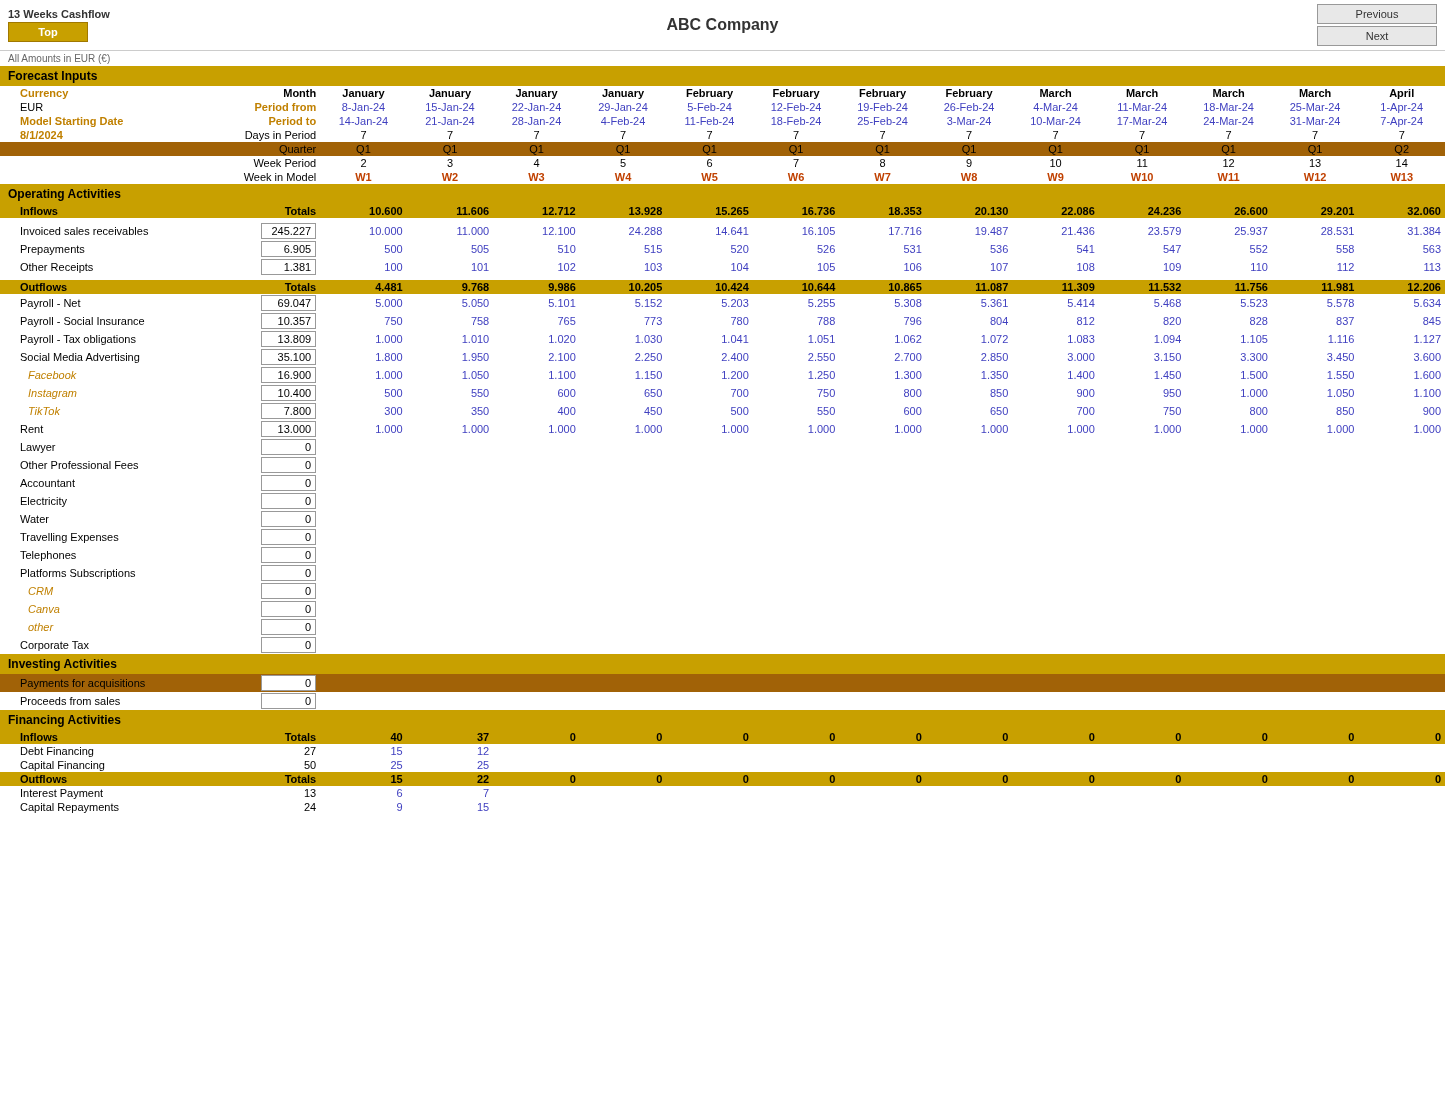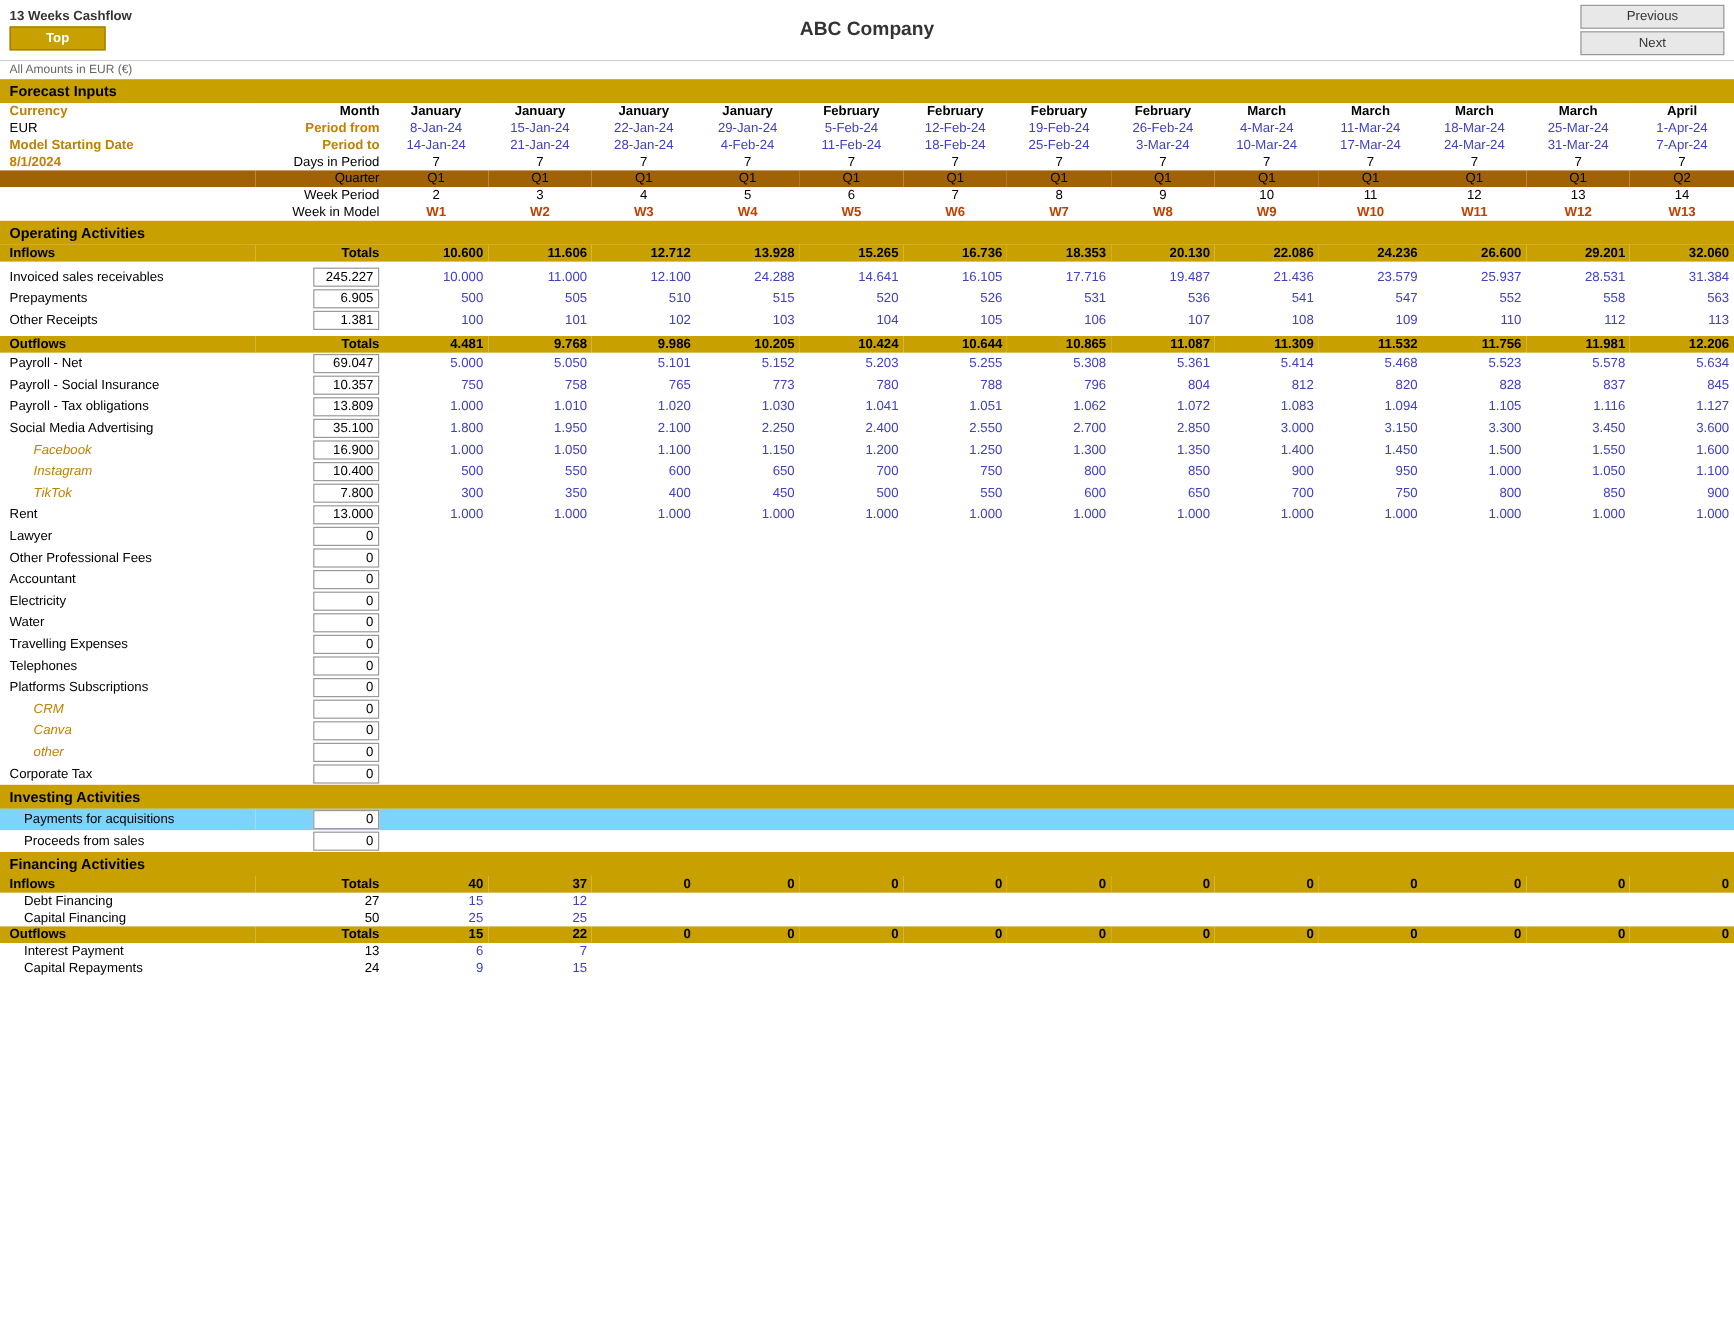--- a/index.html
+++ b/index.html
@@ -26,21 +26,21 @@
     .col-label { width: 160px; min-width: 160px; }
     .col-total { width: 80px; min-width: 80px; text-align: right; }
     .col-data { width: 65px; min-width: 65px; text-align: right; }
     
     .blue-val { color: #4040c0; }
     .red-val { color: #c04000; }
     .bold-val { font-weight: bold; }
     
     .input-box { border: 1px solid #999; background: #fff; text-align: right; width: 55px; display: inline-block; padding: 1px 4px; }
     
-    td.label-cell { text-align: left; padding-left: 8px; }
+    td.label-cell { text-align: left; padding-left: 20px; }
     
     table { border-collapse: collapse; }
   </style>
 </head>
 <body>
 
 <div class="page-container">
 
   <div class="header">
     <div class="header-left">
@@ -501,21 +501,21 @@
       <tr style="background:#fff;">
         <td class="col-label label-cell">Corporate Tax</td>
         <td class="col-total" style="text-align:right;"><span class="input-box">0</span></td>
         <td colspan="13"></td>
       </tr>
 
       <tr style="background:#c8a000;">
         <td colspan="15" style="font-weight:bold;padding:3px 8px;font-size:12px;">Investing Activities</td>
       </tr>
 
-      <tr style="background:#7dd3fc;padding-left:22px;">
+      <tr style="background:#a16207;padding-left:22px;">
         <td class="col-label label-cell" style="padding-left:20px;">Payments for acquisitions</td>
         <td class="col-total" style="text-align:right;"><span class="input-box">0</span></td>
         <td colspan="13"></td>
       </tr>
 
       <tr style="background:#fff;">
         <td class="col-label label-cell" style="padding-left:20px;">Proceeds from sales</td>
         <td class="col-total" style="text-align:right;"><span class="input-box">0</span></td>
         <td colspan="13"></td>
       </tr>

